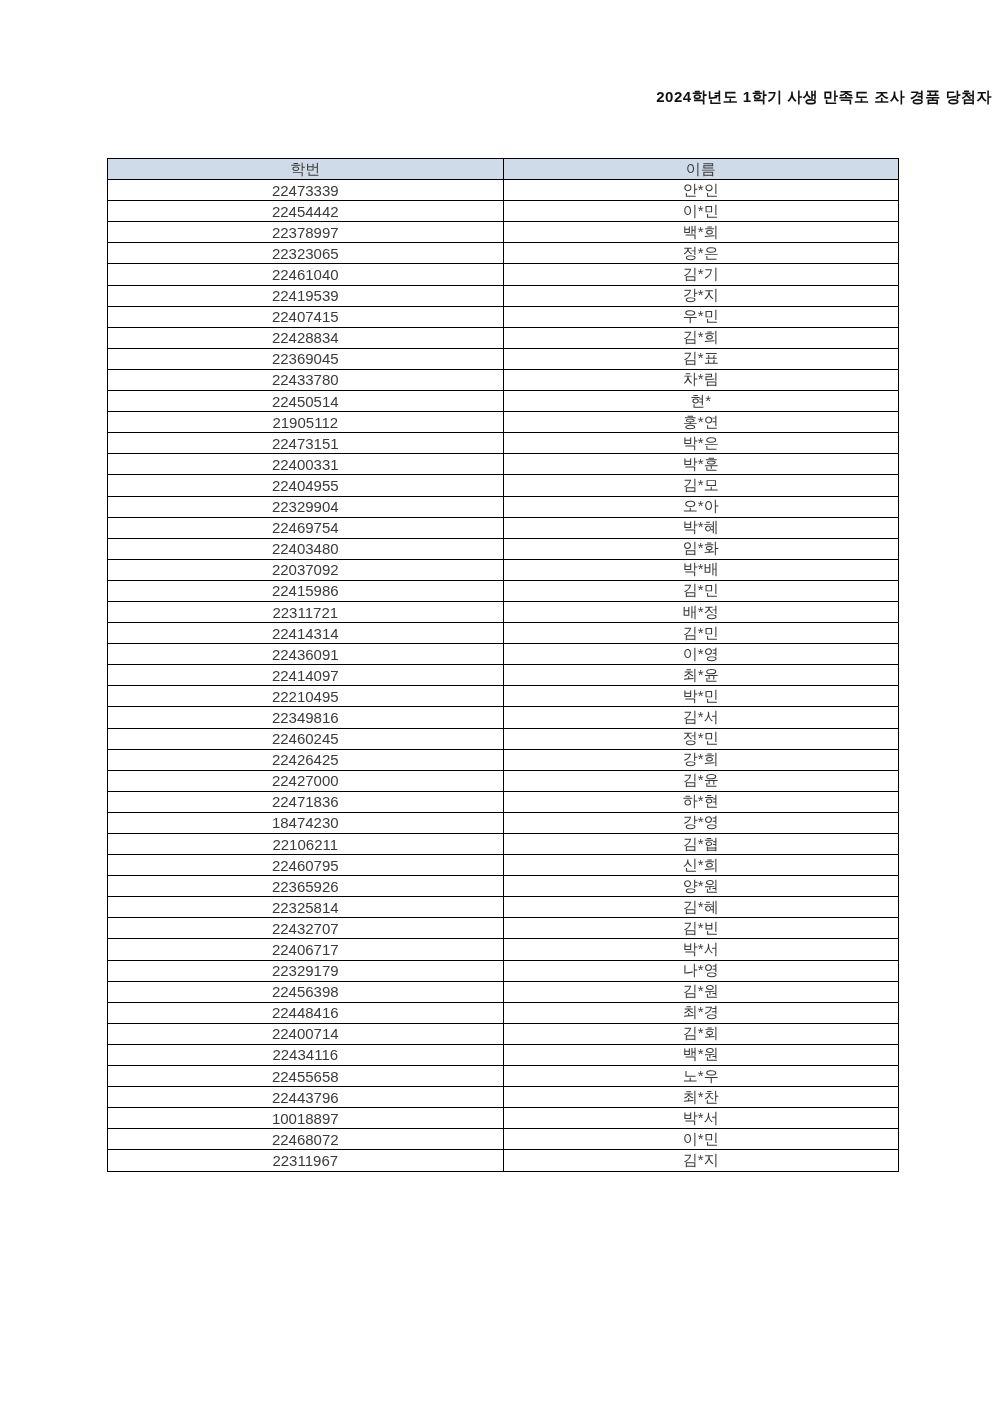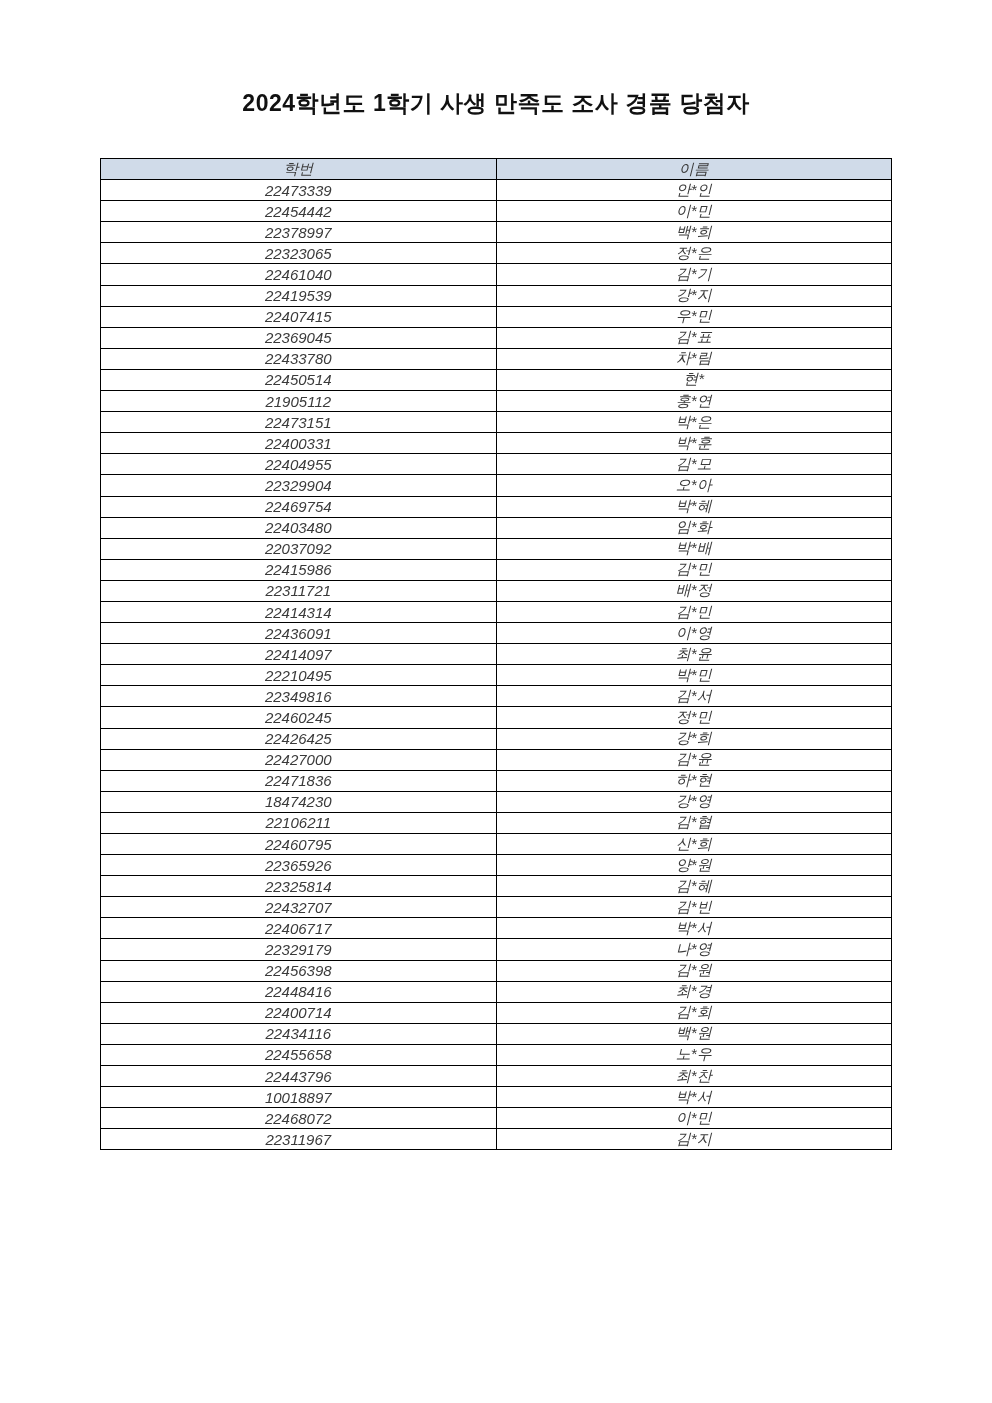--- a/index.html
+++ b/index.html
@@ -11,31 +11,30 @@
   .page {
     position:relative;
     width:992px; height:1403px;
     background:#ffffff;
     overflow:hidden;
   }
   .doc-title {
     position:absolute;
     top:88px; left:0;
     width:100%;
-    text-align:center;
-    font-size:23px;
+    text-align:right;
+    font-size:15px;
     font-weight:bold;
     color:#111111;
     letter-spacing:0.5px;
   }
   .table-wrap {
     position:absolute;
-    top:158px; left:100px;
+    top:158px; left:107px;
     width:792px;
-    font-style:italic;
   }
   table.winners {
     width:100%;
     border-collapse:collapse;
     table-layout:fixed;
   }
   table.winners th,
   table.winners td {
     border:1px solid #000000;
     height:21.1px;
@@ -90,20 +89,24 @@
         </tr>
           <tr>
           <td>22419539</td>
           <td>강*지</td>
         </tr>
           <tr>
           <td>22407415</td>
           <td>우*민</td>
         </tr>
           <tr>
+          <td>22428834</td>
+          <td>김*희</td>
+        </tr>
+          <tr>
           <td>22369045</td>
           <td>김*표</td>
         </tr>
           <tr>
           <td>22433780</td>
           <td>차*림</td>
         </tr>
           <tr>
           <td>22450514</td>
           <td>현*</td>

